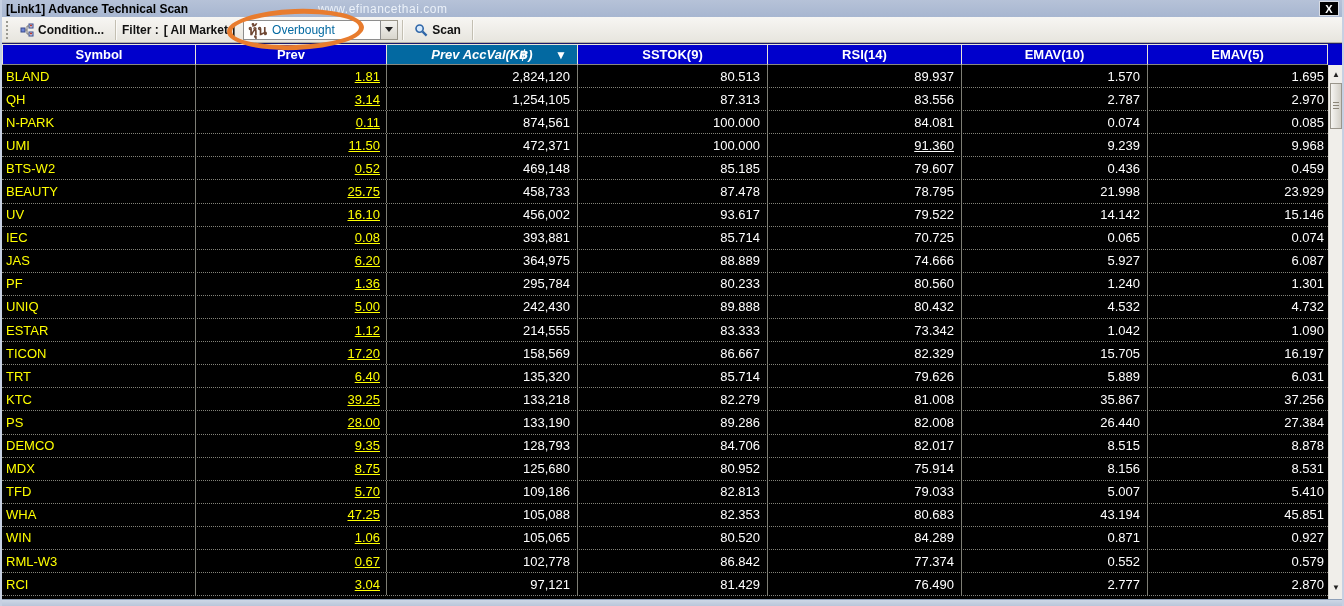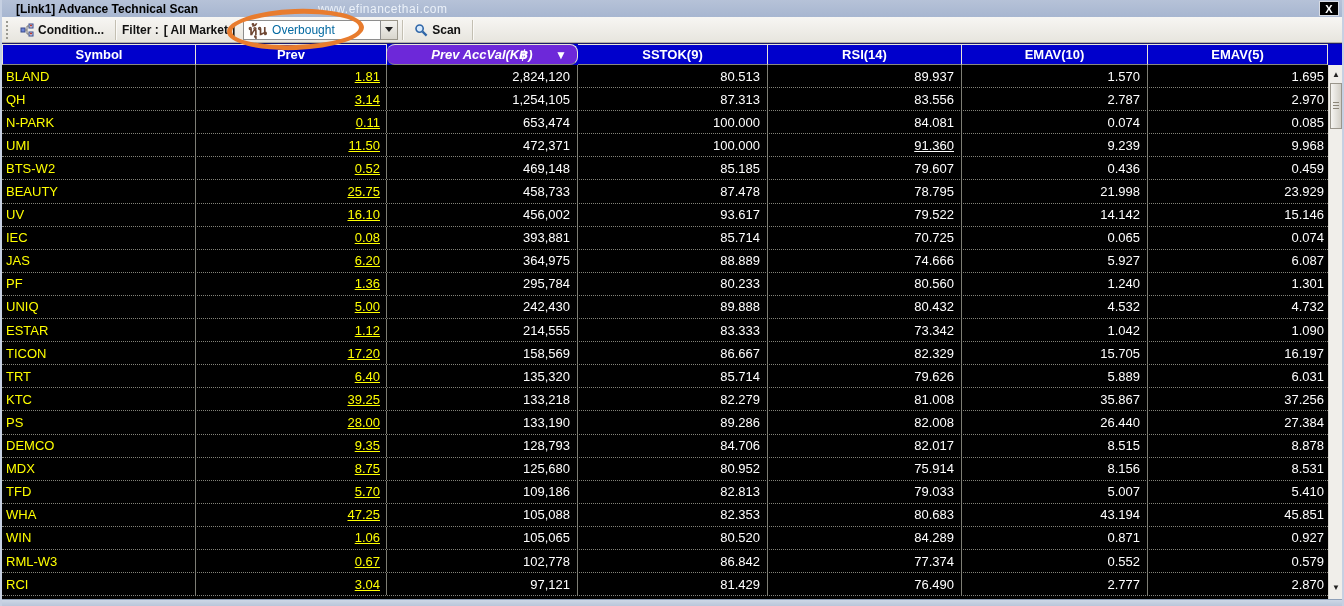--- a/index.html
+++ b/index.html
@@ -10,21 +10,21 @@
     border-left:2px solid #c6d0e2;border-right:2px solid #c6d0e2;
     font-family:"Liberation Sans","DejaVu Sans",sans-serif;
     overflow:hidden;
   }
   
   .titlebar{
     position:relative;height:17px;
     background:linear-gradient(#b6c2d8,#a7b6d0);
     display:flex;align-items:center;
   }
-  .title{font-size:12px;font-weight:bold;color:#000;padding-left:14px;white-space:nowrap;}
+  .title{font-size:12px;font-weight:bold;color:#000;padding-left:4px;white-space:nowrap;}
   .watermark{
     position:absolute;left:316px;top:0px;
     font-size:12px;line-height:18px;color:rgba(240,245,252,.92);
     letter-spacing:.5px;white-space:nowrap;
   }
   .close-btn{
     position:absolute;right:3px;top:1px;width:20px;height:15px;
     background:#000;color:#fff;border:1px solid #d8dce4;
     font-size:11px;font-weight:bold;line-height:12px;text-align:center;
     padding:0;cursor:pointer;font-family:inherit;
@@ -68,21 +68,21 @@
     height:22px;background:#0000cc;display:flex;
     border-top:1px solid #1a1a6e;
   }
   .hcell{
     position:relative;height:100%;
     display:flex;align-items:center;justify-content:center;
     color:#fff;font-size:13px;font-weight:bold;white-space:nowrap;
     border:1px solid #e9e5d9;border-bottom-color:#8a8a80;cursor:pointer;
   }
   .hcell + .hcell{border-left:none;}
-  .hcell.sorted{background:#6d28d9;font-style:italic;border-radius:8px;}
+  .hcell.sorted{background:#0369a1;font-style:italic;}
   .sort-tri{position:absolute;right:10px;top:3px;font-size:12px;color:#fff;font-style:normal;}
   
   .body-wrap{position:relative;height:534px;background:#000;}
   .rows{position:absolute;left:0;top:0;right:14px;}
   .trow{display:flex;height:23.1px;border-bottom:1px dotted #83837a;cursor:pointer;}
   .tcell{
     height:100%;display:flex;align-items:center;
     font-size:13px;white-space:nowrap;overflow:hidden;
     border-right:1px solid #7d7d74;
   }
@@ -210,21 +210,21 @@
           <div class="tcell prev" style="width: 191px;">3.14</div>
           <div class="tcell num" style="width: 191px;">1,254,105</div>
           <div class="tcell num" style="width: 190px;">87.313</div>
           <div class="tcell num" style="width: 194px;">83.556</div>
           <div class="tcell num" style="width: 186px;">2.787</div>
           <div class="tcell num last" style="width: 180px;">2.970</div>
         </div>
         <div class="trow">
           <div class="tcell sym" style="width: 194px;">N-PARK</div>
           <div class="tcell prev" style="width: 191px;">0.11</div>
-          <div class="tcell num" style="width: 191px;">653,474</div>
+          <div class="tcell num" style="width: 191px;">874,561</div>
           <div class="tcell num" style="width: 190px;">100.000</div>
           <div class="tcell num" style="width: 194px;">84.081</div>
           <div class="tcell num" style="width: 186px;">0.074</div>
           <div class="tcell num last" style="width: 180px;">0.085</div>
         </div>
         <div class="trow">
           <div class="tcell sym" style="width: 194px;">UMI</div>
           <div class="tcell prev" style="width: 191px;">11.50</div>
           <div class="tcell num" style="width: 191px;">472,371</div>
           <div class="tcell num" style="width: 190px;">100.000</div>

